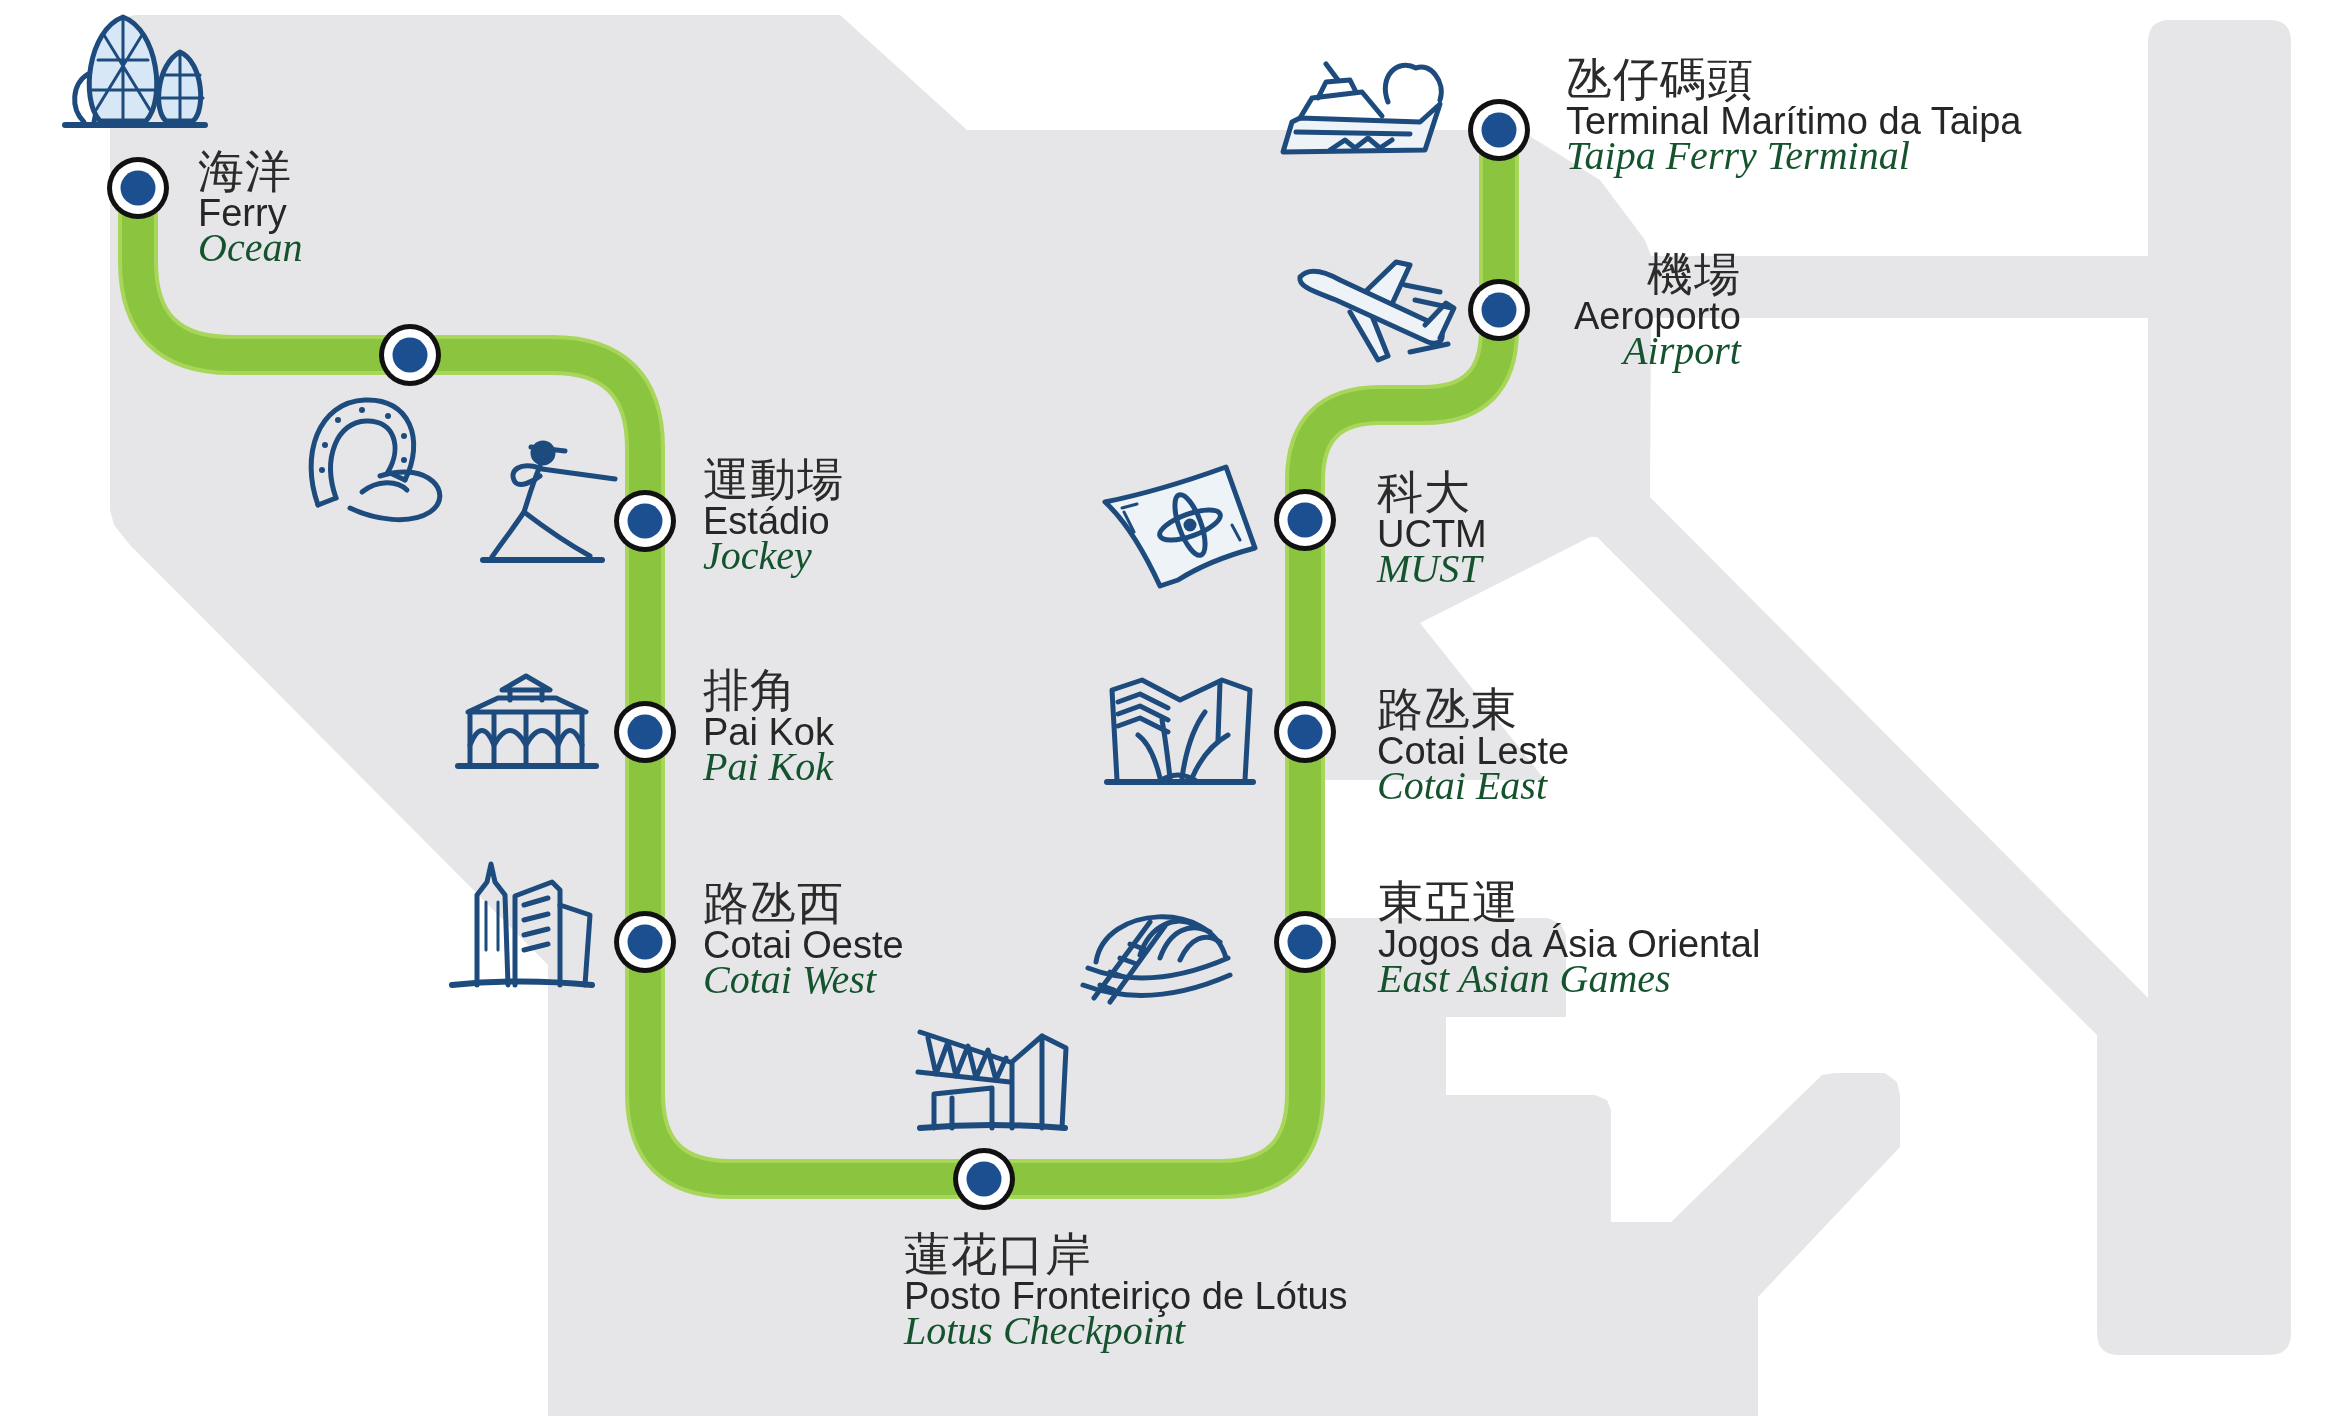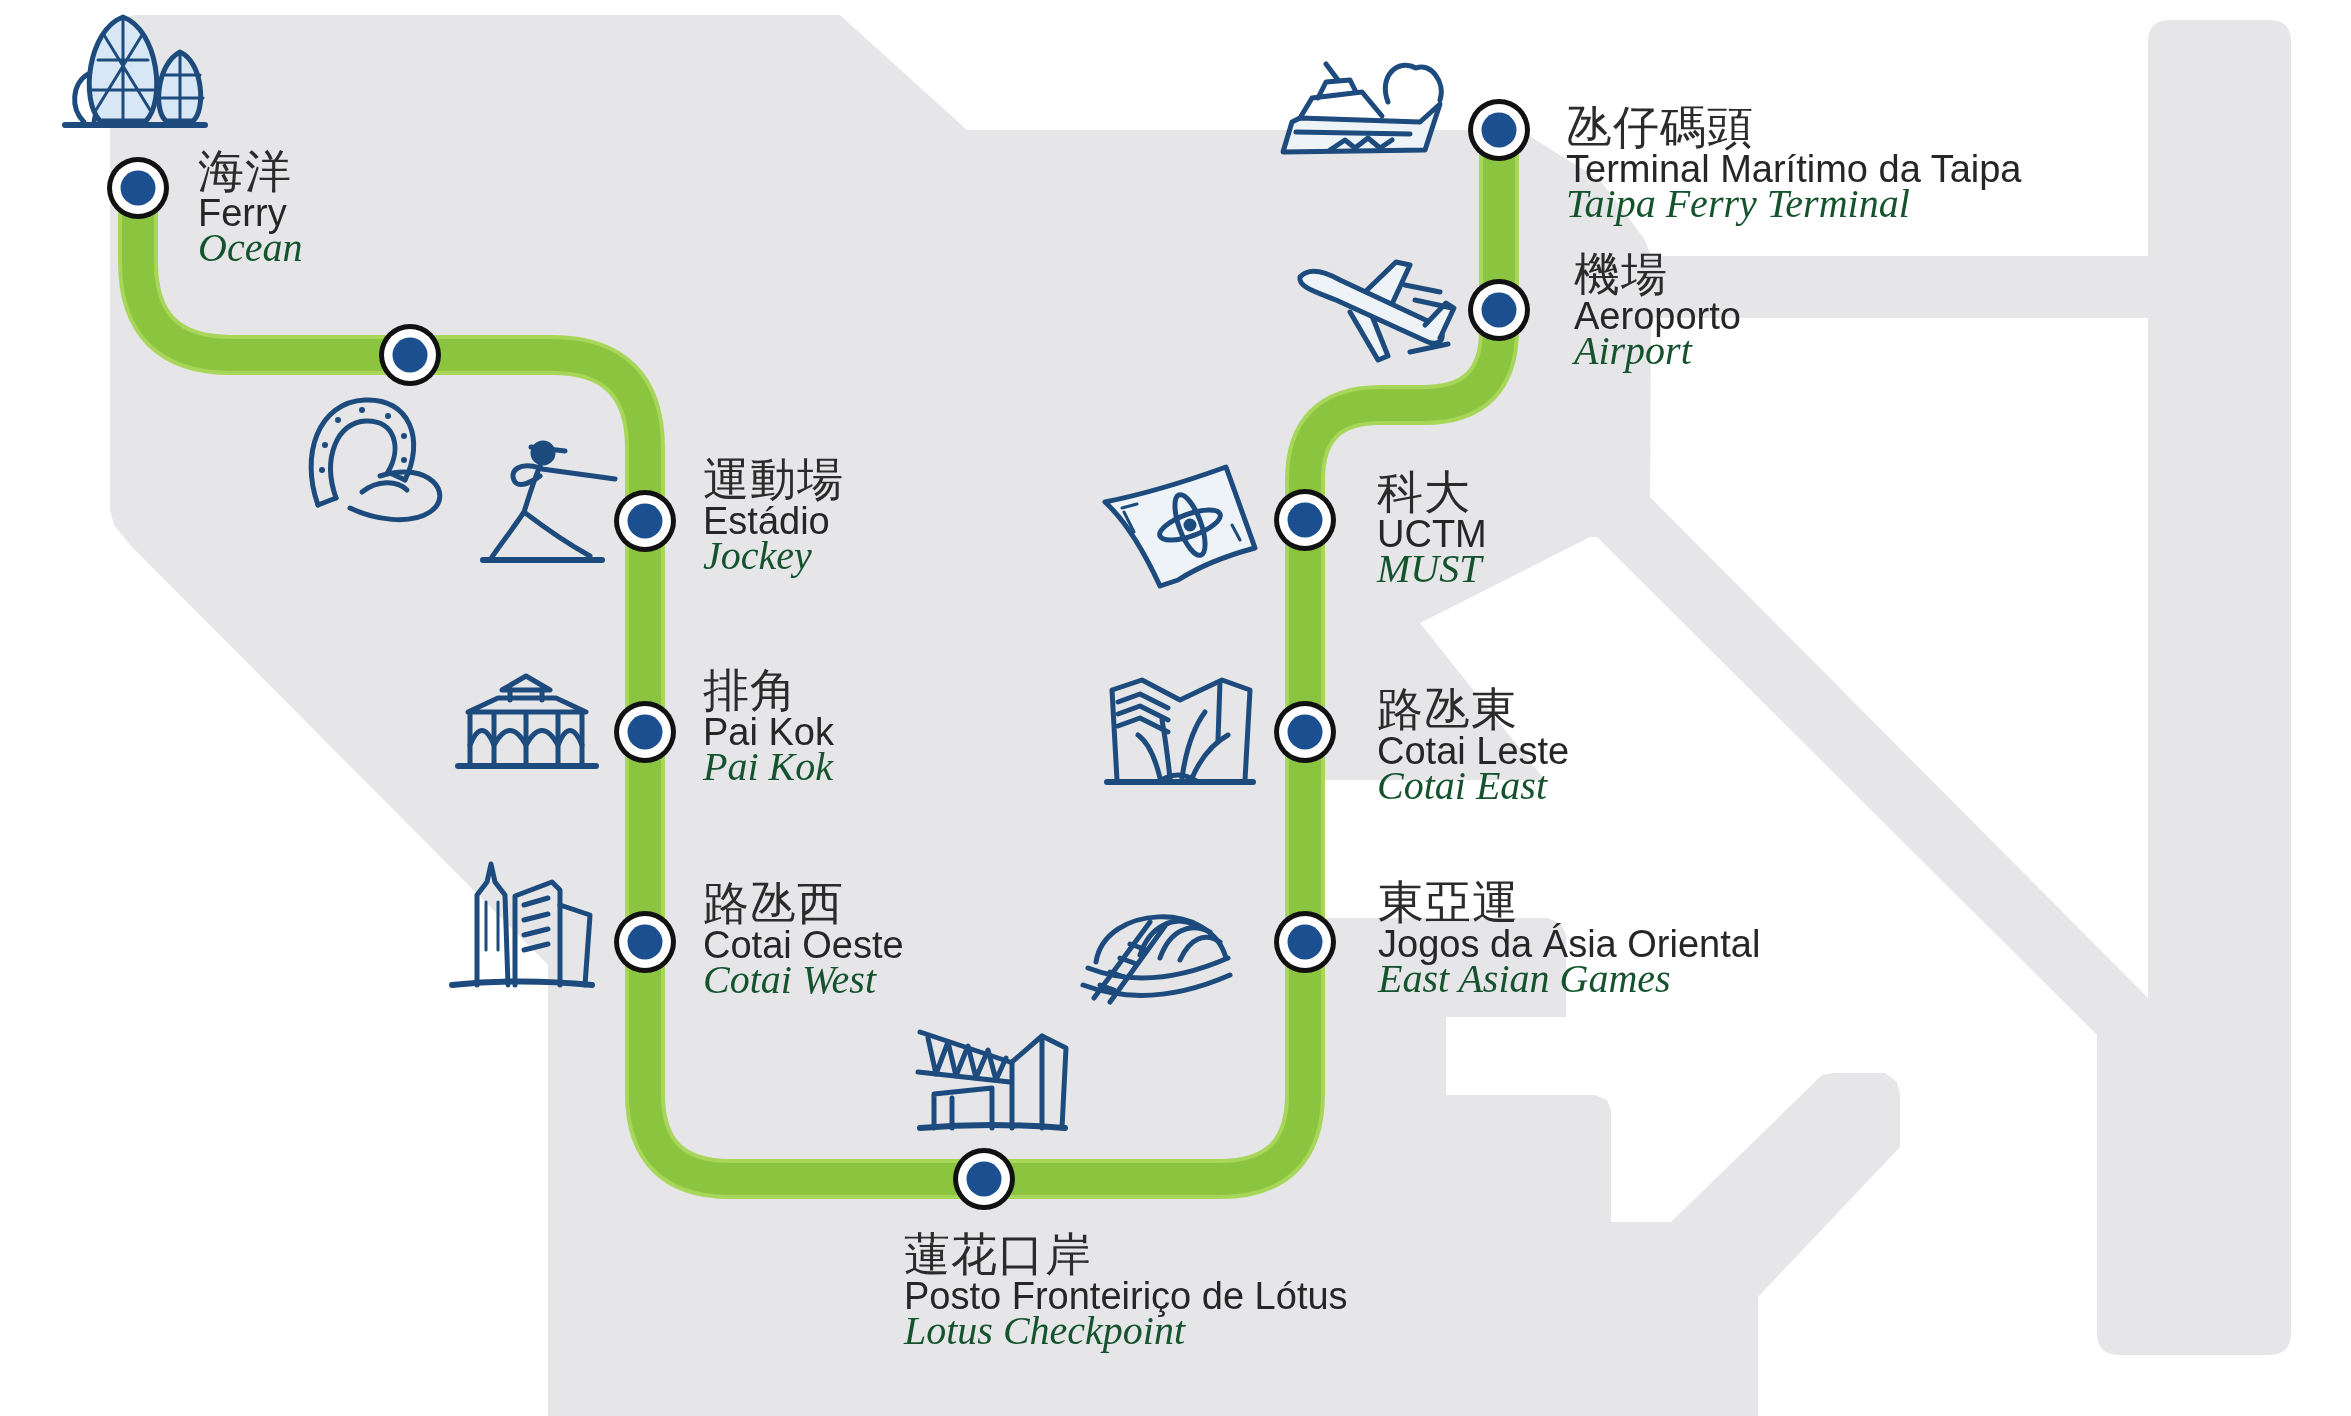--- a/index.html
+++ b/index.html
@@ -220,23 +220,23 @@
   <div class="label" style="left:1377px; top:684px;">
     <div class="zh">路氹東</div>
     <div class="pt">Cotai Leste</div>
     <div class="en">Cotai East</div>
   </div>
   <div class="label" style="left:1377px; top:467px;">
     <div class="zh">科大</div>
     <div class="pt">UCTM</div>
     <div class="en">MUST</div>
   </div>
-  <div class="label" style="left:1574px; top:249px;">
+  <div class="label" style="left:1574px; top:249px;text-align:right;">
     <div class="zh">機場</div>
     <div class="pt">Aeroporto</div>
     <div class="en">Airport</div>
   </div>
-  <div class="label" style="left:1566px; top:54px;margin-top:48px;">
+  <div class="label" style="left:1566px; top:54px;">
     <div class="zh">氹仔碼頭</div>
     <div class="pt">Terminal Marítimo da Taipa</div>
     <div class="en">Taipa Ferry Terminal</div>
   </div>
 </div>
 
 </body></html>

